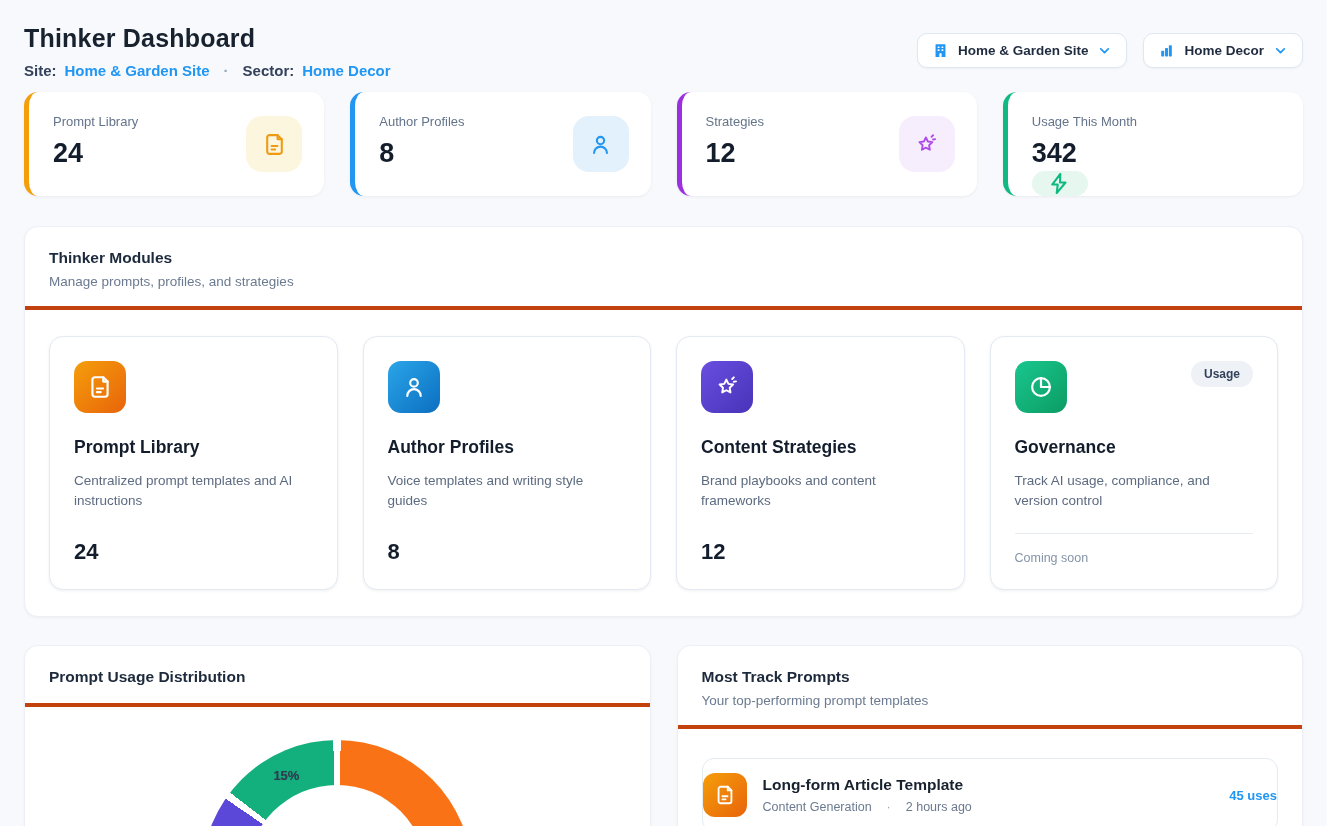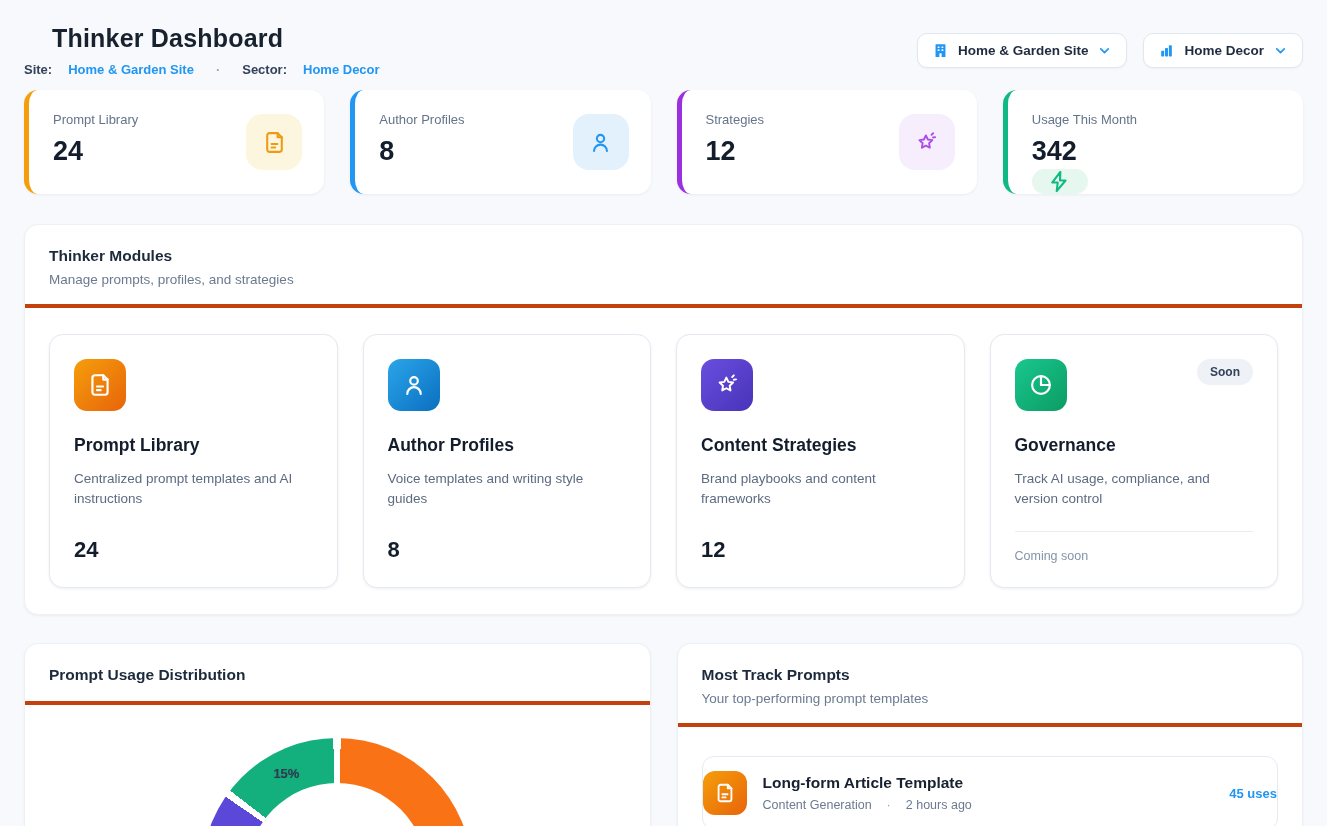--- a/index.html
+++ b/index.html
@@ -7,22 +7,22 @@
   body {
     width:1327px; height:826px; overflow:hidden;
     background:#f7f9fc;
     font-family:"Liberation Sans", sans-serif;
     color:#1b2536;
   }
   .page { padding:24px 24px 0 24px; }
 
   
   .top { display:flex; justify-content:space-between; align-items:flex-start; }
-  .page-title { font-size:25px; font-weight:800; color:#18222f; letter-spacing:.2px;margin-left:28px; }
-  .site-meta { margin-top:9px; font-size:13px; font-weight:700; color:#33415a; display:flex; gap:16px; align-items:center; }
+  .page-title { font-size:25px; font-weight:800; color:#18222f; letter-spacing:.2px; }
+  .site-meta { margin-top:9px; font-size:15px; font-weight:700; color:#33415a; display:flex; gap:8px; align-items:center; }
   .site-meta a { color:#2196f3; text-decoration:none; font-weight:700; cursor:pointer; }
   .meta-dot { color:#9aa7b8; margin:0 6px; }
   .selectors { display:flex; gap:16px; margin-top:9px; }
   .select-btn {
     display:flex; align-items:center; gap:9px;
     background:#fff; border:1px solid #dfe7f1; border-radius:10px;
     padding:8px 14px; height:35px; cursor:pointer;
     box-shadow:0 1px 2px rgba(16,24,40,.04);
     font-size:13.5px; font-weight:700; color:#1f2b3e;
   }
@@ -277,21 +277,21 @@
           <svg viewBox="0 0 24 24">
               <use href="#ic-star"></use>
             </svg>
         </div>
         <div class="module-title">Content Strategies</div>
         <div class="module-desc">Brand playbooks and content frameworks</div>
         <div class="module-count">12</div>
       </div>
 
       <div class="module-card">
-        <span class="soon-badge">Soon</span>
+        <span class="soon-badge">Usage</span>
         <div class="module-icon" style="background: linear-gradient(135deg, rgb(25, 199, 143), rgb(11, 156, 99));">
           <svg viewBox="0 0 24 24">
               <use href="#ic-pie"></use>
             </svg>
         </div>
         <div class="module-title">Governance</div>
         <div class="module-desc">Track AI usage, compliance, and version control</div>
         <div class="module-footer">
           <hr>
           <div class="coming-soon">Coming soon</div>

